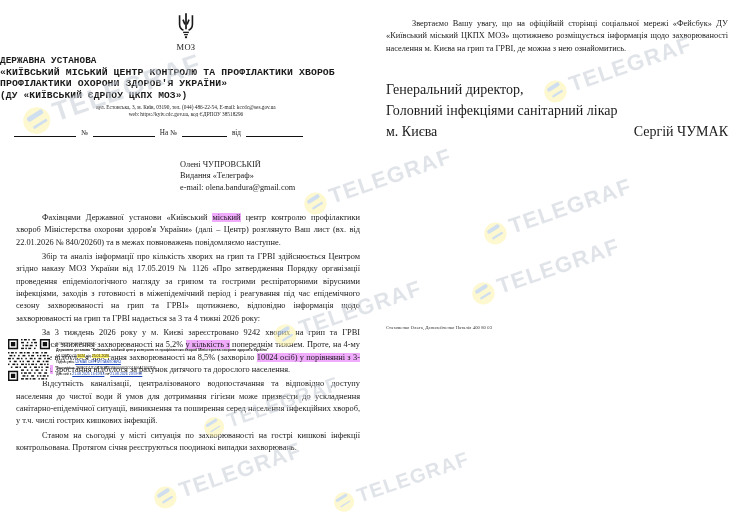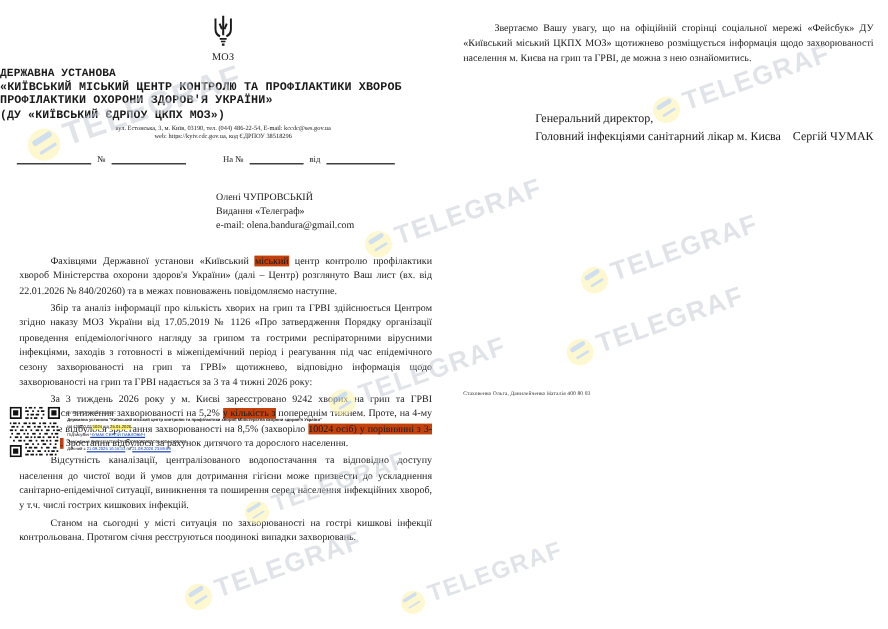--- a/index.html
+++ b/index.html
@@ -139,37 +139,37 @@
     margin: 18px 12px 0 16px;
     font-size: 8.35px;
     line-height: 1.48;
     text-align: justify;
   }
   .body p {
     margin: 0 0 2px 0;
     text-indent: 26px;
   }
   .hl {
-    background: #c2410c;
+    background: #f0abfc;
     box-decoration-break: clone;
     -webkit-box-decoration-break: clone;
   }
 
   
   .r-intro {
     margin: 18px 12px 0 14px;
     font-size: 8.35px;
     line-height: 1.48;
     text-align: justify;
   }
   .r-intro p { margin: 0; text-indent: 26px; }
 
   .sig {
     margin: 24px 12px 0 14px;
-    font-size: 10px;
+    font-size: 14px;
     line-height: 1.5;
     display: flex;
     justify-content: flex-end;
     align-items: flex-end;
   }
   .sig-left { }
   .sig-name { white-space: nowrap; padding-left: 10px; margin-top: 28px; }
 
   .executor {
     position: absolute;
@@ -238,21 +238,21 @@
       <div class="contact">
         <div>вул. Естонська, 3, м. Київ, 03190, тел. (044) 486-22-54, E-mail: kccdc@ses.gov.ua</div>
         <div>web: https://kyiv.cdc.gov.ua,   код ЄДРПОУ 38518296</div>
       </div>
     </div>
 
     <div class="regrow">
       <div class="rule r1"></div>
       <span>№</span>
       <div class="rule r2"></div>
-      <span style="margin-left:26px">На №</span>
+      <span style="">На №</span>
       <div class="rule r3"></div>
       <span>від</span>
       <div class="rule r4"></div>
     </div>
 
     <div class="addressee">
       <div>Олені ЧУПРОВСЬКІЙ</div>
       <div>Видання «Телеграф»</div>
       <div>e-mail: olena.bandura@gmail.com</div>
     </div>

